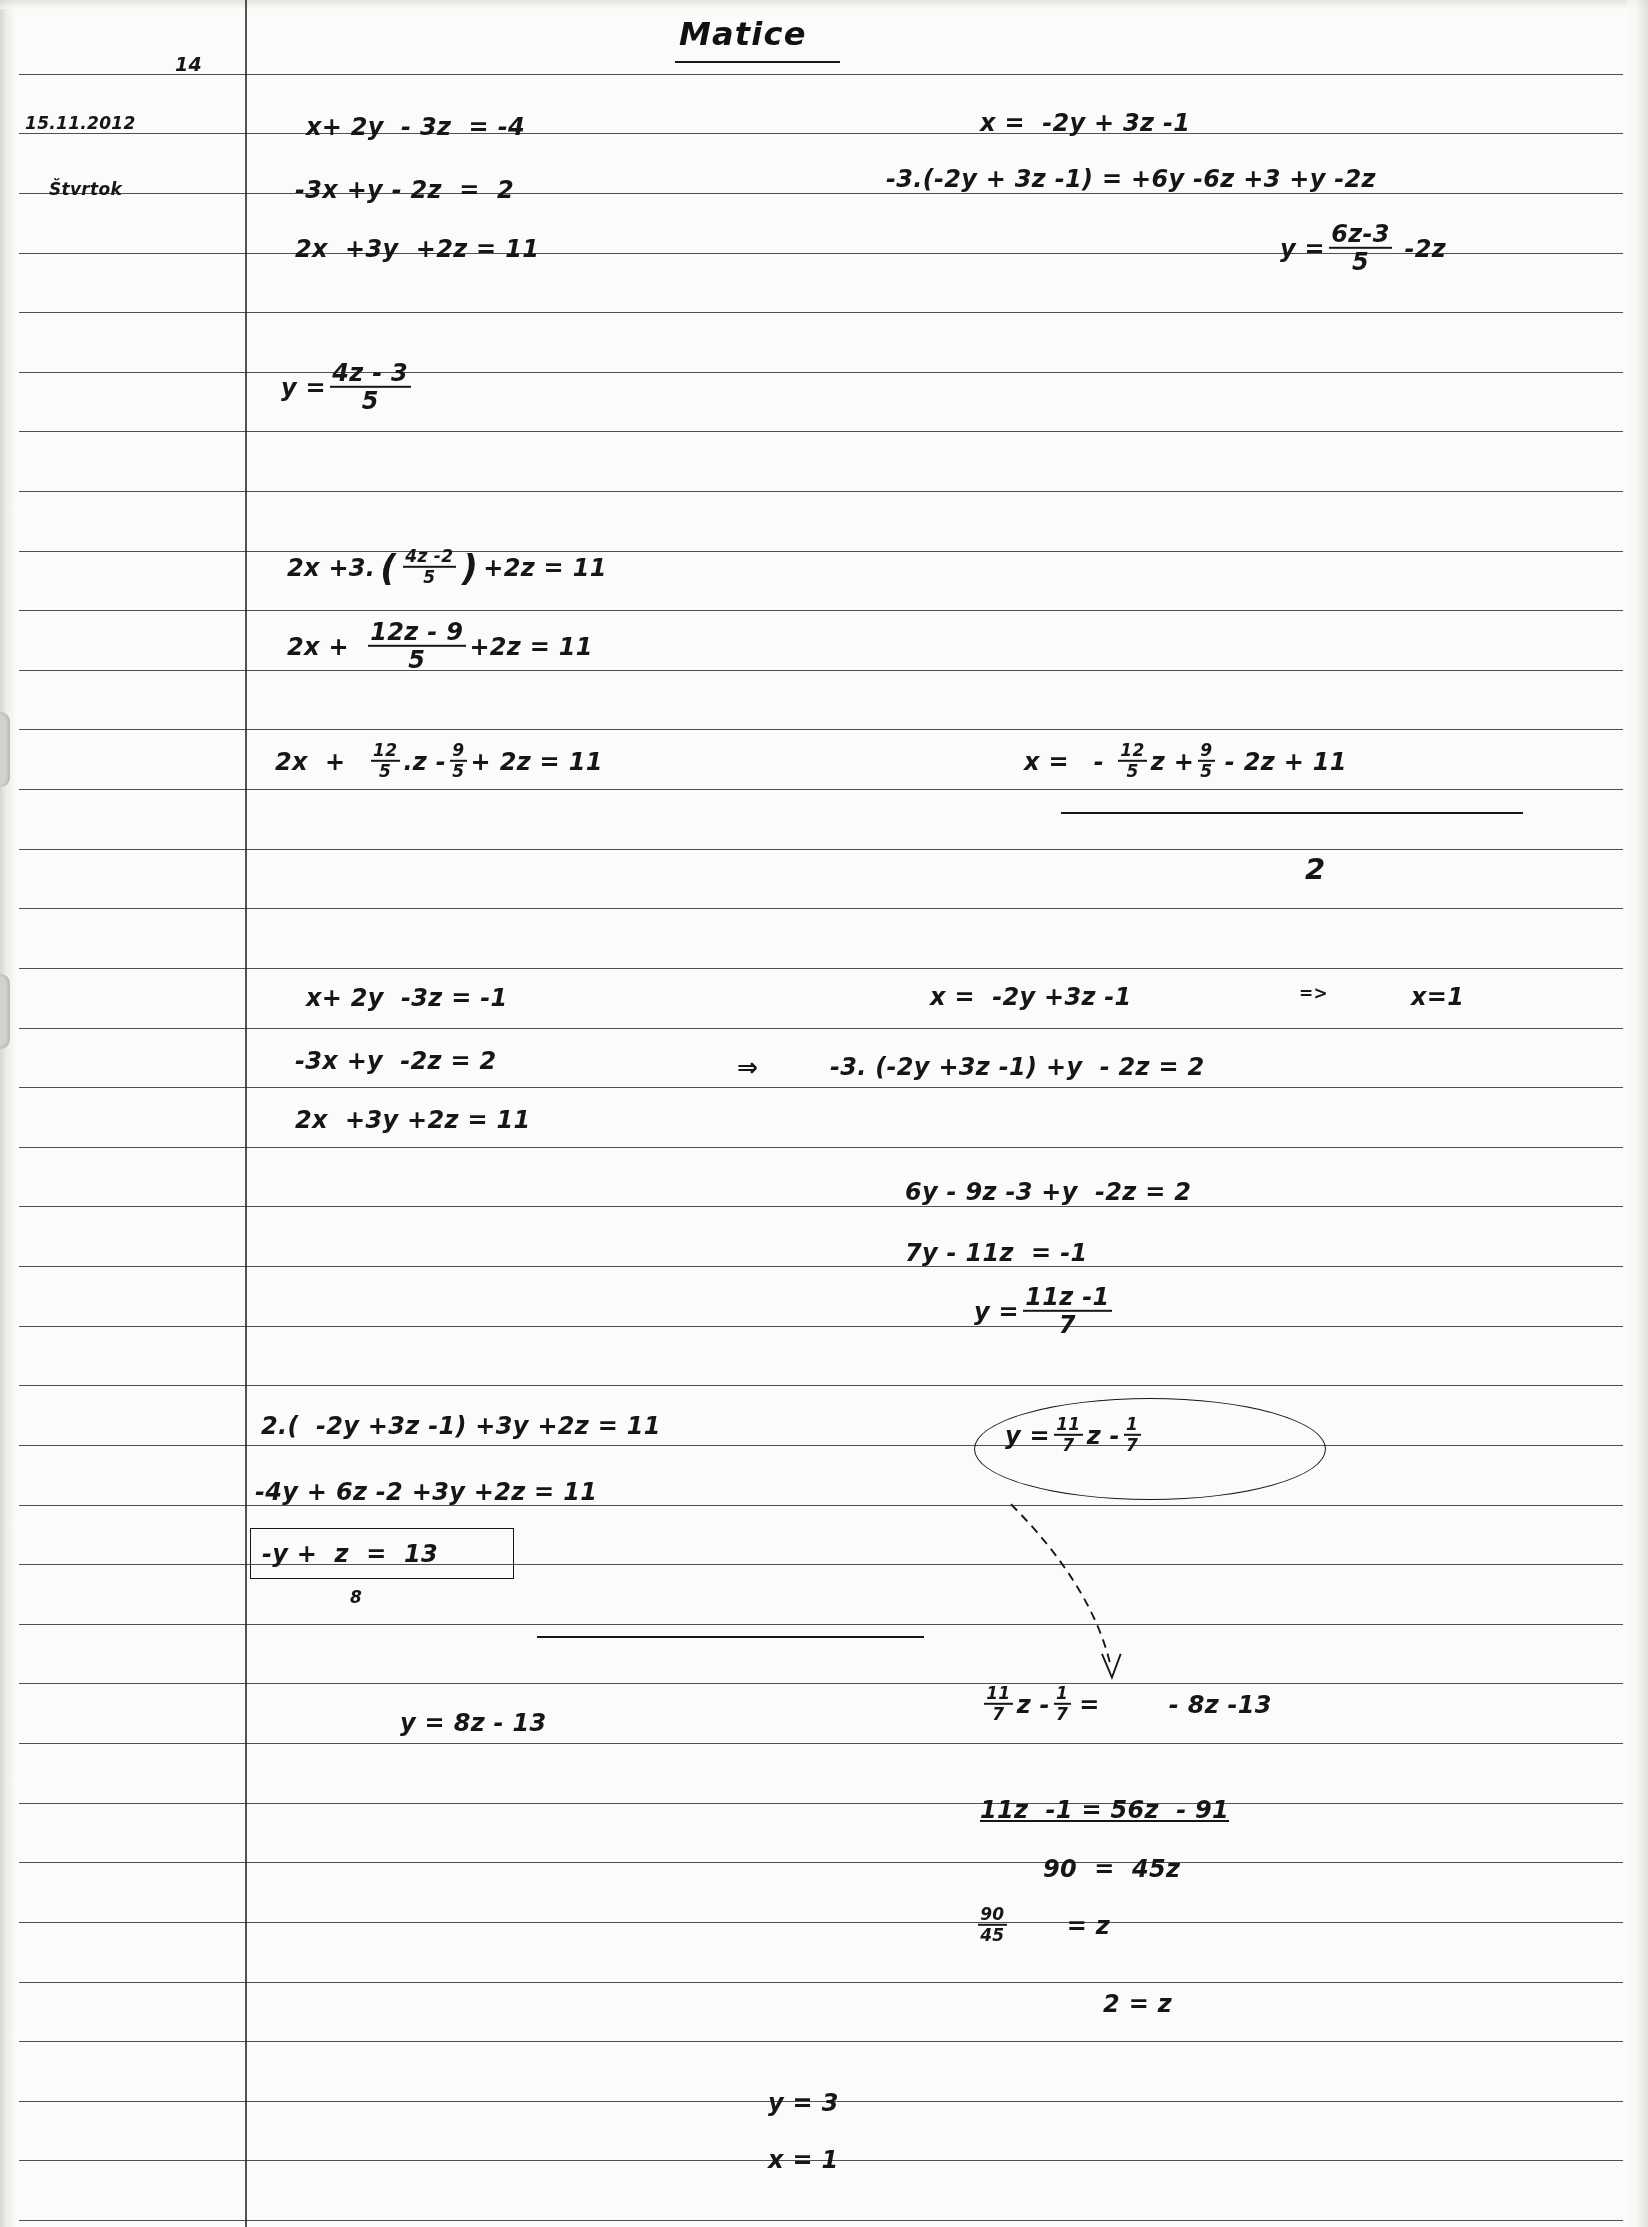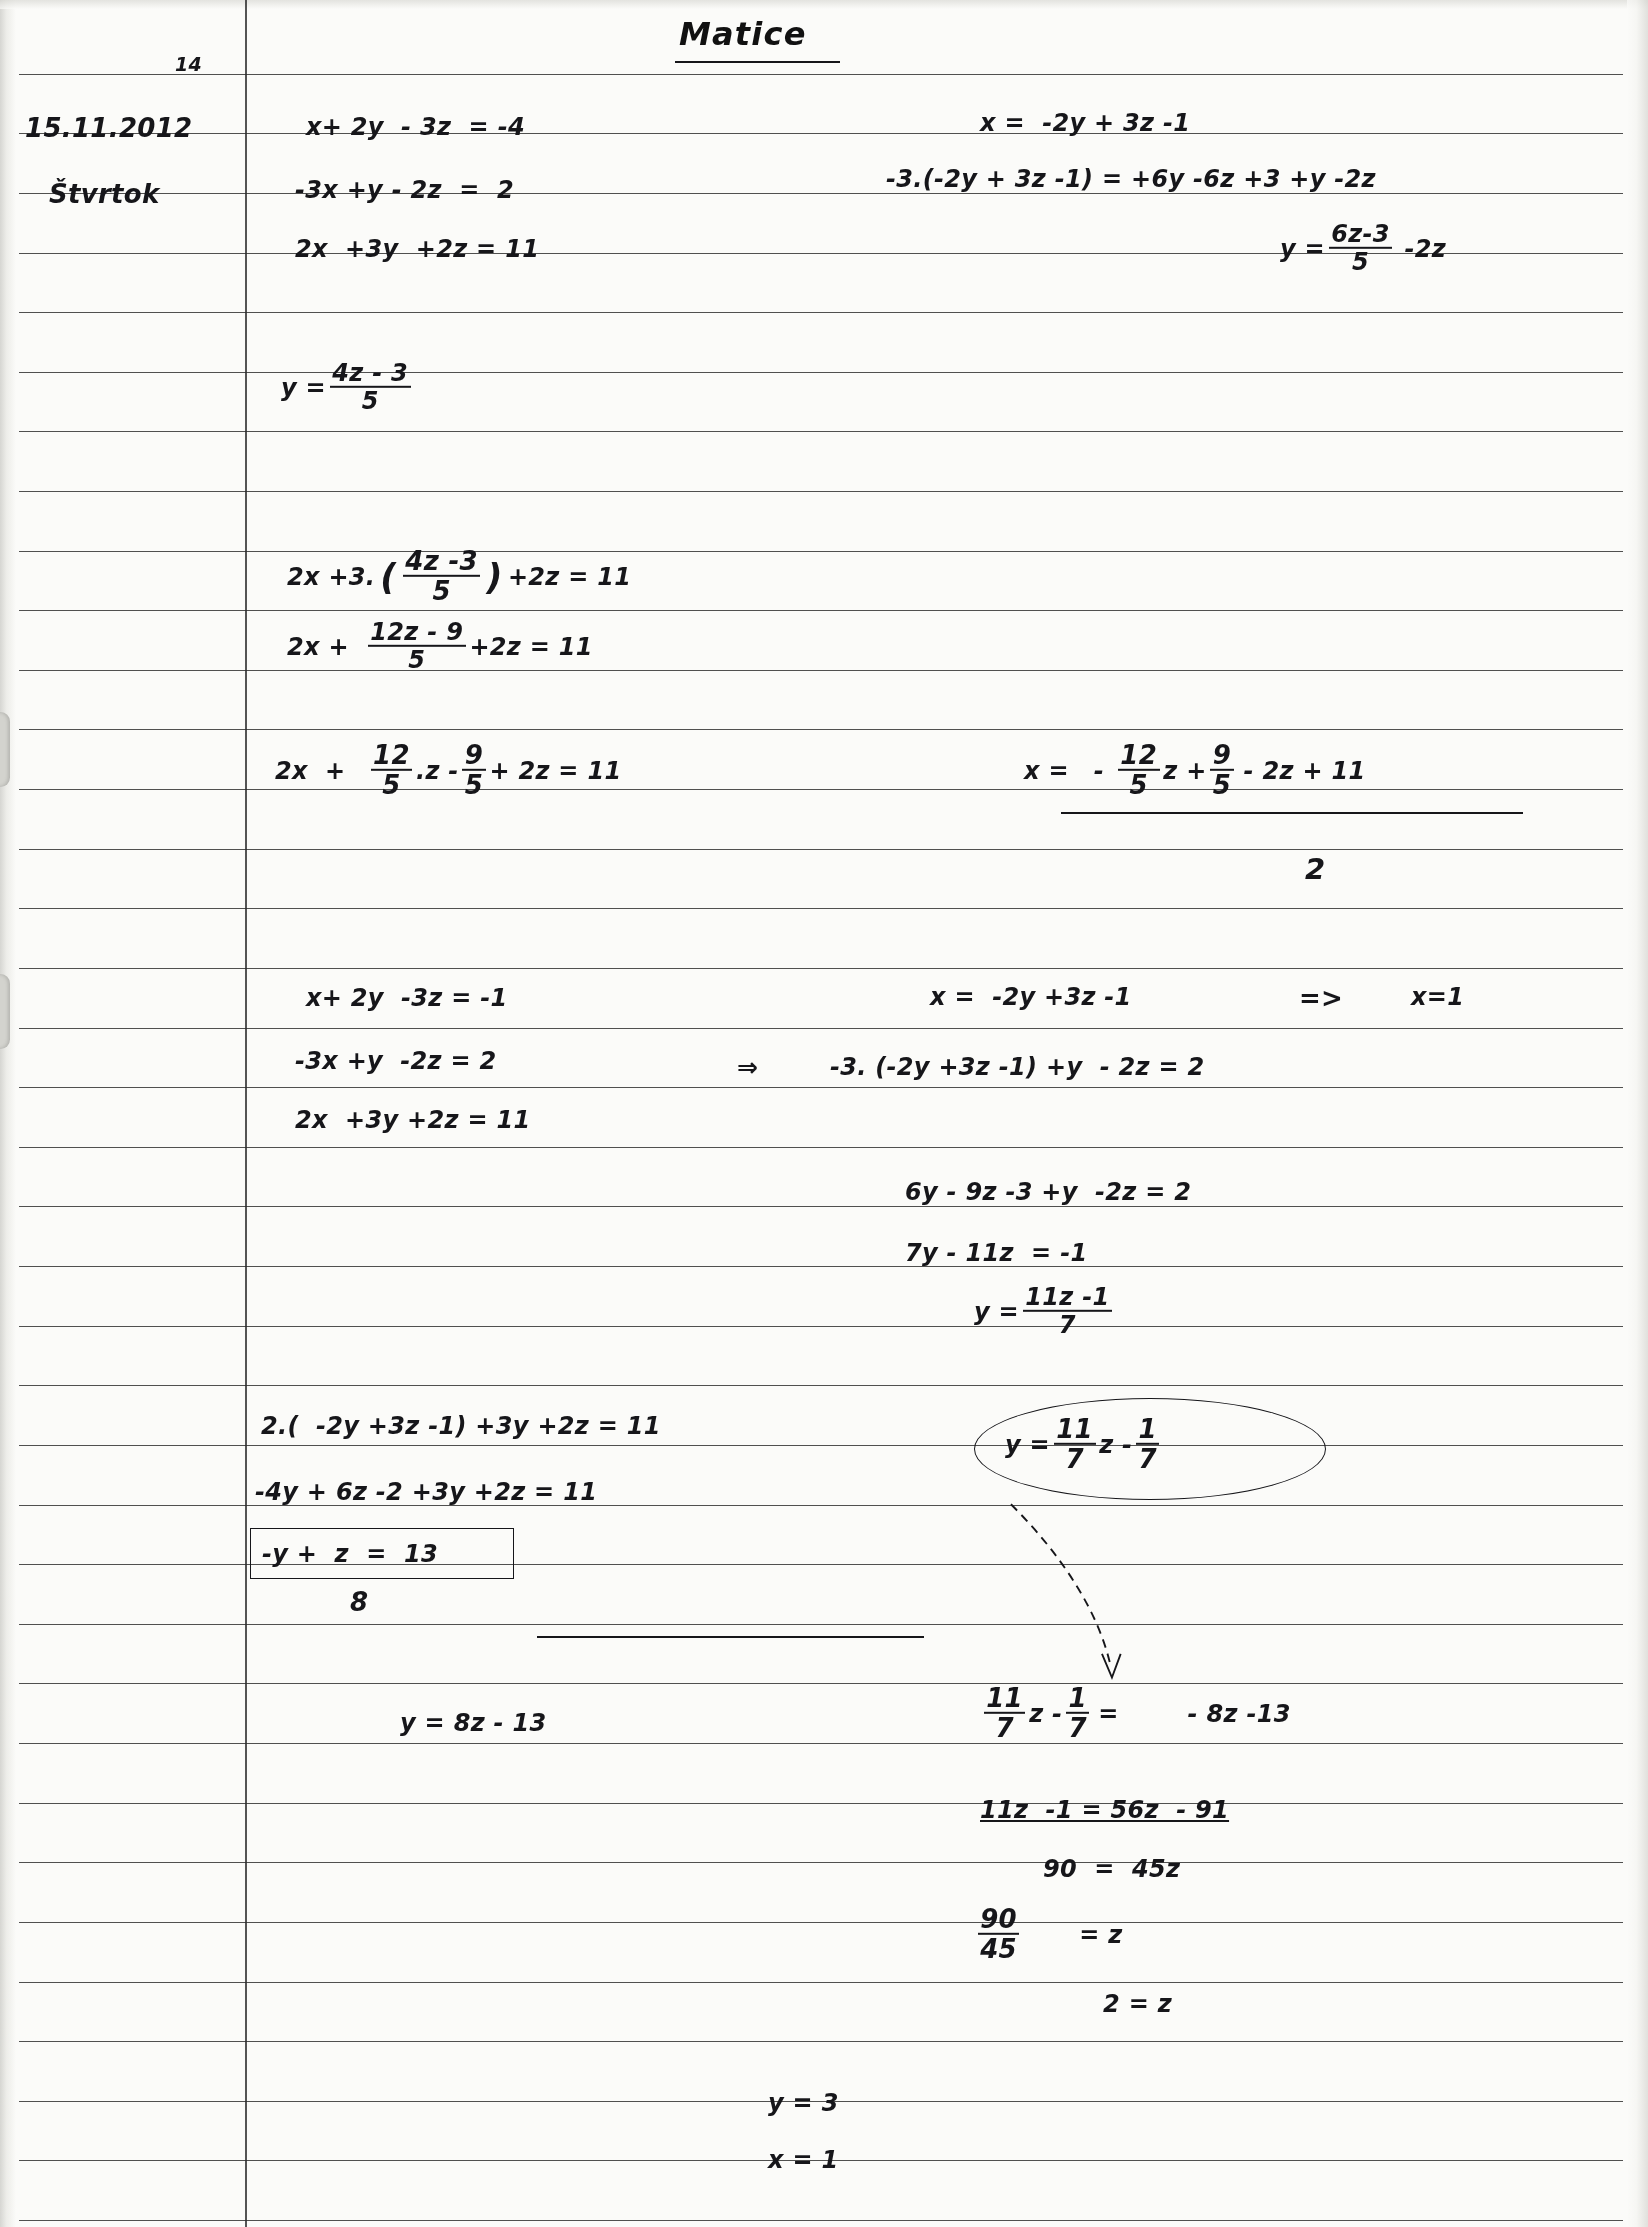--- a/index.html
+++ b/index.html
@@ -91,21 +91,21 @@
     font-size: 32px;
     font-style: italic;
     font-weight: 700;
     letter-spacing: 1.2px;
   }
   .title-underline {
     position: absolute;
     height: 1.9px;
     background: #16161a;
   }
-  .sz-md { font-size: 26px; }
+  .sz-md { font-size: 17px; }
   .sz-lg { font-size: 24px; }
 
   
   .frac {
     display: inline-flex;
     flex-direction: column;
     align-items: center;
     vertical-align: middle;
     margin: 0 3.7px;
     transform: translateY(-1.2px);
@@ -215,21 +215,21 @@
       <span class="num">4z - 3</span>
       <span class="bar"></span>
       <span class="den">5</span>
     </span>
   </div>
 
   <div class="hw ink sz-lg row" style="left:287px; top:549px;">
     <span>2x +3.</span>
     <span style="font-size:35px; margin:0 2.5px 0 5px;">(</span>
     <span class="frac">
-      <span class="num sz-md">4z -3</span>
+      <span class="num sz-md">4z -2</span>
       <span class="bar"></span>
       <span class="den sz-md">5</span>
     </span>
     <span style="font-size:35px; margin:0 5px 0 2.5px;">)</span>
     <span>+2z = 11</span>
   </div>
 
   <div class="hw ink sz-lg row" style="left:287px; top:621px;">
     <span>2x +</span>
     <span class="frac" style="margin-left:19px;">

